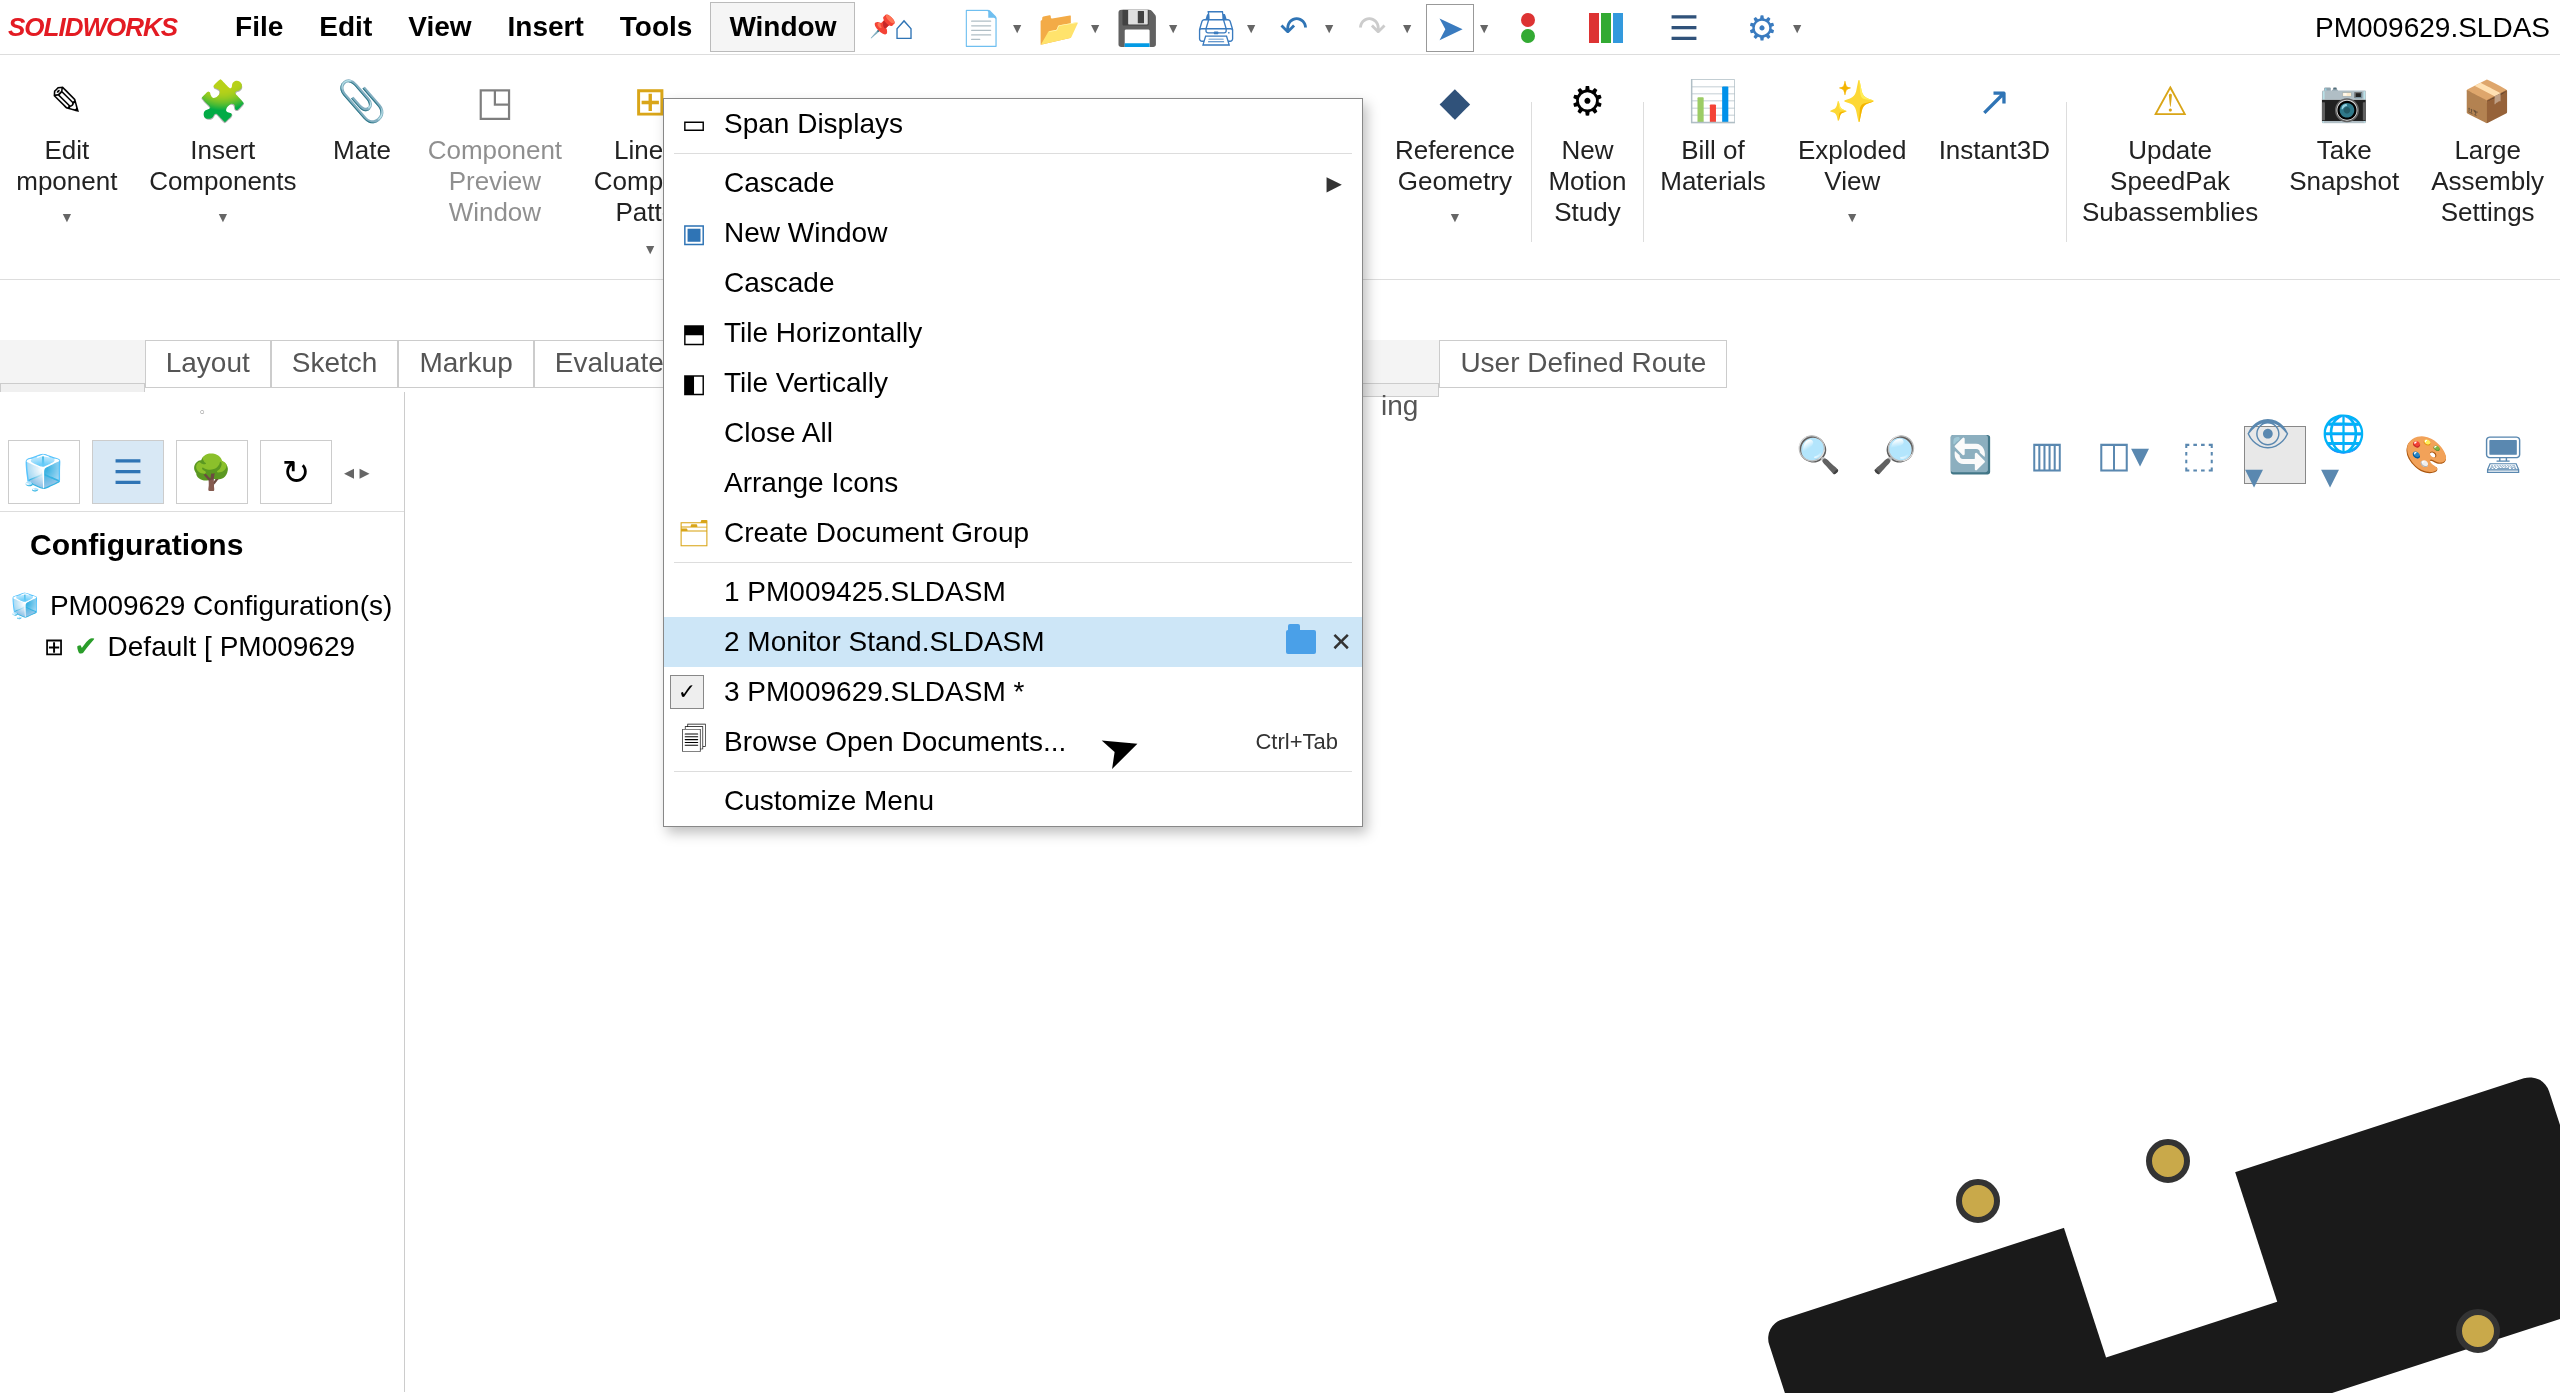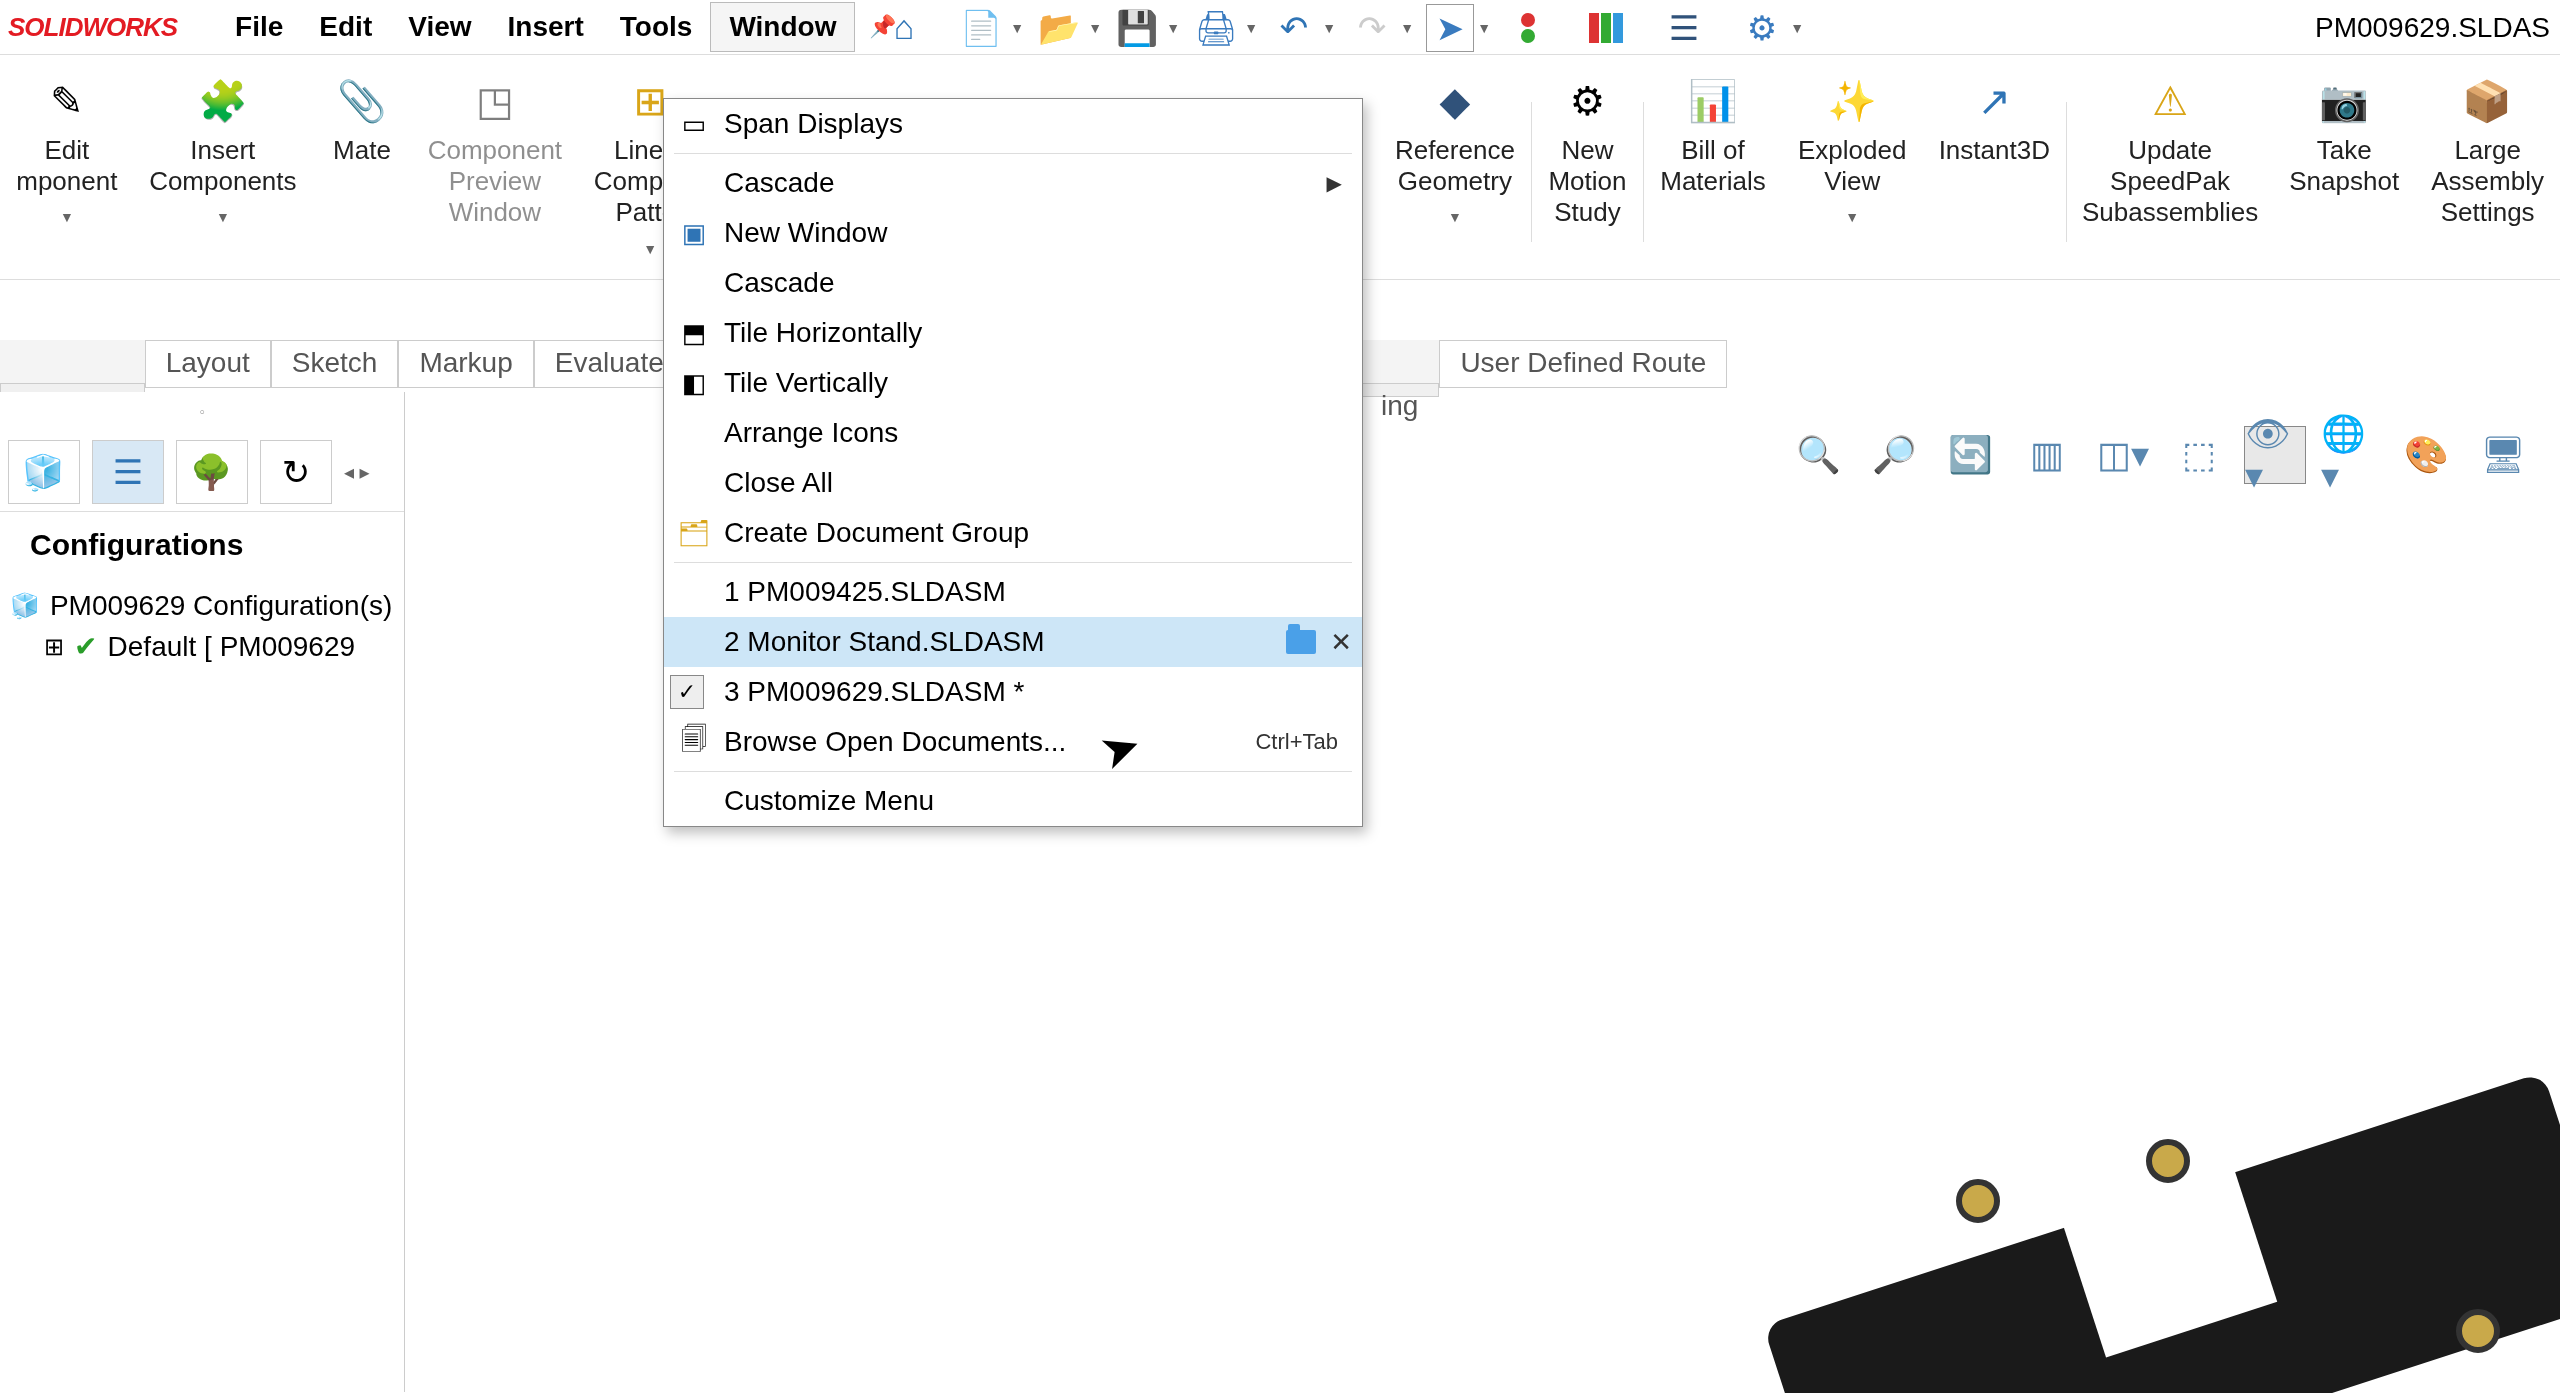--- a/index.html
+++ b/index.html
@@ -229,24 +229,24 @@
   </div>
   <div class="dd-item">
     <span class="dd-icon">⬒</span>
     <span>Tile Horizontally</span>
   </div>
   <div class="dd-item">
     <span class="dd-icon">◧</span>
     <span>Tile Vertically</span>
   </div>
   <div class="dd-item">
+    <span>Close All</span>
+  </div>
+  <div class="dd-item">
     <span>Arrange Icons</span>
-  </div>
-  <div class="dd-item">
-    <span>Close All</span>
   </div>
   <div class="dd-item">
     <span class="dd-icon ic-yellow">🗂</span>
     <span>Create Document Group</span>
   </div>
   <div class="dd-sep"></div>
   <div class="dd-item">
     <span>1 PM009425.SLDASM</span>
   </div>
   <div class="dd-item hover">

